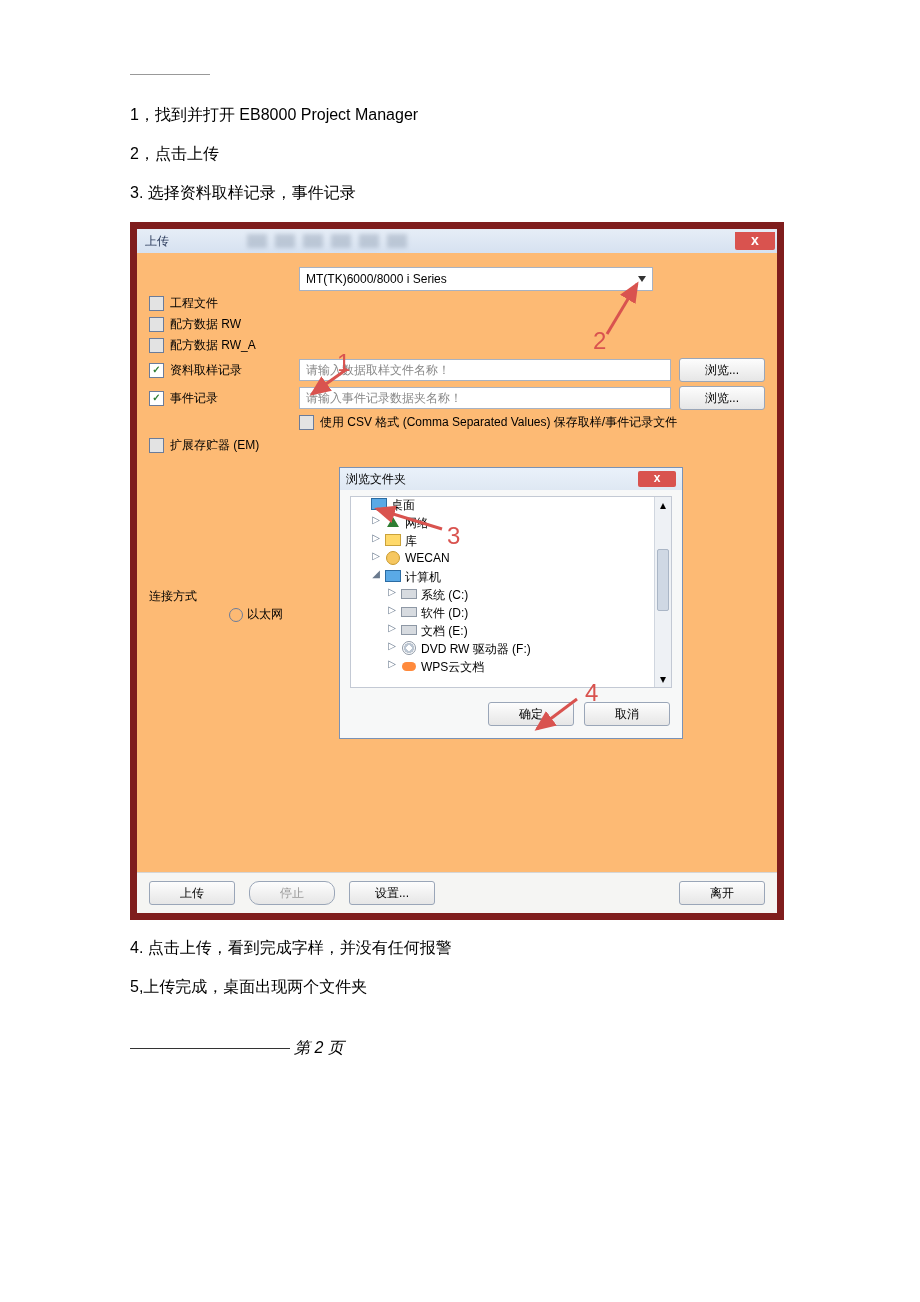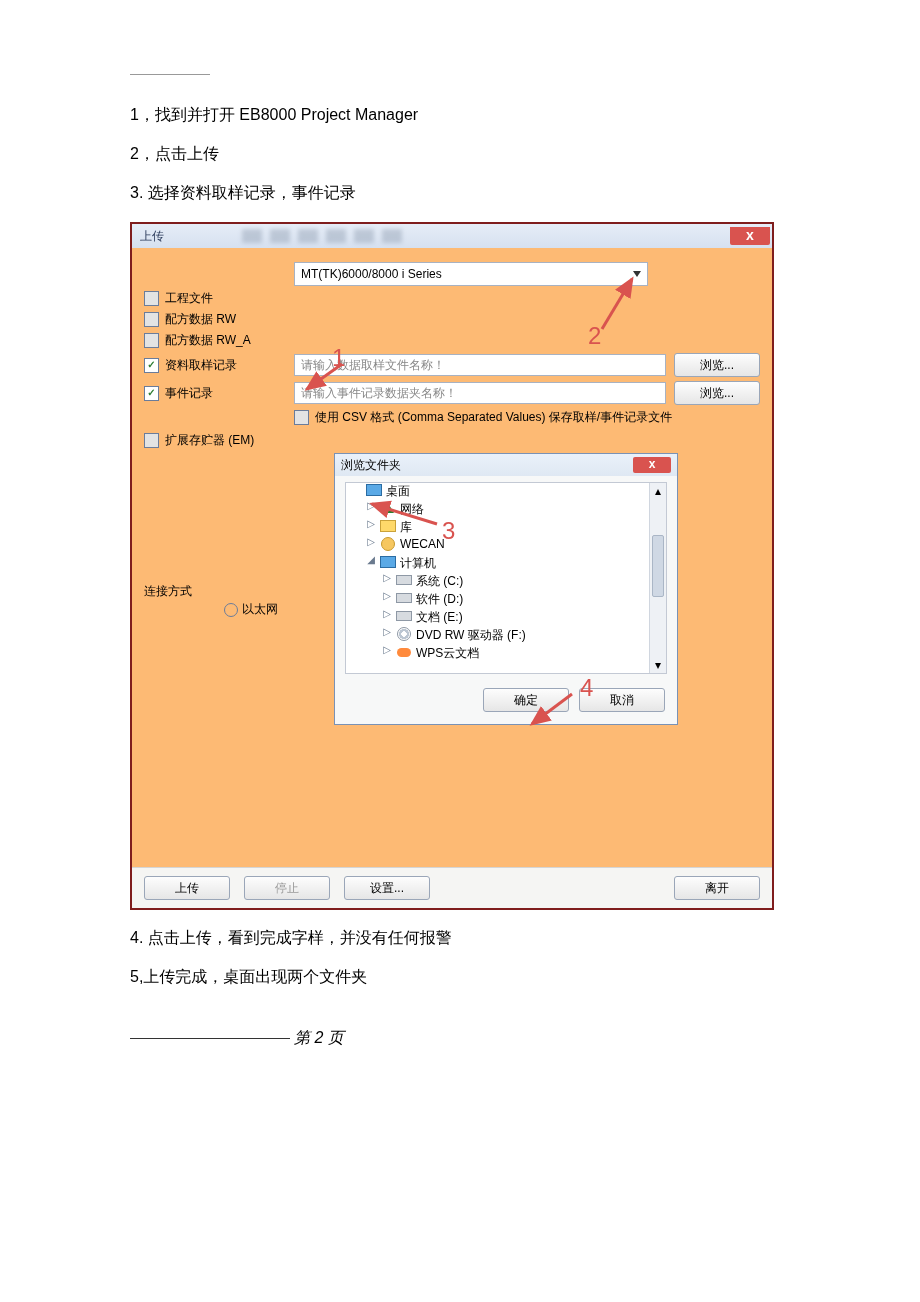--- a/index.html
+++ b/index.html
@@ -1,44 +1,44 @@
 <!DOCTYPE html>
 <html><head>
 <meta charset="utf-8">
 <style>
 html,body{margin:0;padding:0;background:#fff;font-family:"Microsoft YaHei",SimSun,Arial,sans-serif;color:#000;}
 .page{width:920px;min-height:1302px;margin:0 auto;position:relative;padding:48px 130px 40px 130px;box-sizing:border-box;}
 .topline{border-top:1px solid #999;width:80px;margin-top:26px;margin-bottom:30px;}
 h1{font-size:26px;font-weight:400;text-align:center;margin:0 0 40px 0;letter-spacing:1px;}
 .step{font-size:16px;margin:18px 0;}
 .screenshot-wrap{margin:14px 0 10px 0;}
-.dlg{width:640px;border:2px solid #7f1d1d;background:#f2f2f0;box-shadow:0 0 0 1px #fff inset;}
+.dlg{width:640px;border:7px solid #7f1d1d;background:#f2f2f0;box-shadow:0 0 0 1px #fff inset;}
 .titlebar{display:flex;align-items:center;height:24px;background:linear-gradient(#e6edf7,#d6e1f0);}
 .titlebar .t{font-size:12px;color:#2a3a5a;padding:0 8px;flex:0 0 auto;}
 .titlebar .blur{flex:1;height:14px;margin-left:70px;filter:blur(2px);background:repeating-linear-gradient(90deg,#7d8ca0 0 20px,transparent 20px 28px);opacity:.35;max-width:160px;}
 .titlebar .spacer{flex:1;}
 .closebtn{width:40px;height:18px;margin-right:2px;background:#d9534f;color:#fff;text-align:center;font:700 14px/16px Arial;border-radius:0 0 2px 2px;}
 .dlg-body{background:#fdba74;padding:10px 12px 12px 12px;}
 .row{display:flex;align-items:center;margin:4px 0;font-size:12px;}
 .leftcol{width:150px;display:flex;align-items:center;}
 .cb{width:13px;height:13px;border:1px solid #6b7c9a;background:#fff;display:inline-flex;align-items:center;justify-content:center;margin-right:6px;font:700 10px/10px Arial;color:#2e7d32;}
 .cb.gray{background:#e3e3e3;}
 .inp{flex:1;height:20px;border:1px solid #a8b2c2;background:#fff;padding:0 6px;font-size:12px;color:#888;display:flex;align-items:center;margin-right:8px;}
 .sel{flex:1;max-width:340px;height:22px;border:1px solid #a8b2c2;background:#fff;display:flex;align-items:center;justify-content:space-between;padding:0 6px;font-size:12px;}
 .sel .caret{border-left:4px solid transparent;border-right:4px solid transparent;border-top:6px solid #333;}
 .btn{min-width:64px;height:22px;border:1px solid #9aa6b8;background:linear-gradient(#fdfdfd,#e6e6e6);font-size:12px;display:inline-flex;align-items:center;justify-content:center;padding:0 10px;border-radius:3px;}
-.btn.disabled{color:#9a9a9a;}
+.btn.disabled{color:#9a9a9a;border-radius:10px;}
 .bigarea{position:relative;height:402px;}
 .connlabel{position:absolute;left:0;top:130px;font-size:12px;}
 .radio{position:absolute;left:80px;top:148px;font-size:12px;display:flex;align-items:center;gap:4px;}
 .radio .r{width:12px;height:12px;border:1px solid #6b7c9a;border-radius:50%;display:inline-block;}
 .bottombar{display:flex;gap:14px;align-items:center;padding:8px 12px;border-top:1px solid #d5d5d5;background:#f5f5f3;}
 .bottombar .sp{flex:1;}
 
-.browse{position:absolute;left:190px;top:0;width:342px;border:1px solid #7a92b5;background:#f7f8f8;font-size:12px;}
+.browse{position:absolute;left:190px;top:9px;width:342px;border:1px solid #7a92b5;background:#f7f8f8;font-size:12px;}
 .browse .bt{display:flex;align-items:center;height:22px;background:linear-gradient(#eaf1fa,#dfe8f3);padding:0 6px;}
 .browse .bt .bx{margin-left:auto;width:38px;height:16px;background:#d9534f;color:#fff;text-align:center;font:700 12px/14px Arial;border-radius:2px;}
 .browse .msg{padding:10px 12px 6px 12px;}
 .browse .tree{margin:6px 10px;border:1px solid #c3c9d4;background:#fff;height:190px;overflow:hidden;position:relative;}
 .browse .tree .sb{position:absolute;right:0;top:0;width:16px;height:100%;background:#eef1f5;border-left:1px solid #d0d6df;}
 .browse .tree .sb .up{position:absolute;top:0;left:0;right:0;height:16px;display:flex;align-items:center;justify-content:center;}
 .browse .tree .sb .dn{position:absolute;bottom:0;left:0;right:0;height:16px;display:flex;align-items:center;justify-content:center;}
 .browse .tree .sb .thumb{position:absolute;left:2px;right:2px;top:52px;height:60px;background:#cfd8e4;border:1px solid #aab6c6;border-radius:2px;}
 .node{display:flex;align-items:flex-start;height:18px;padding-left:6px;}
 .node .tw{width:10px;color:#6a7a8e;font:10px/10px Arial;text-align:center;}

